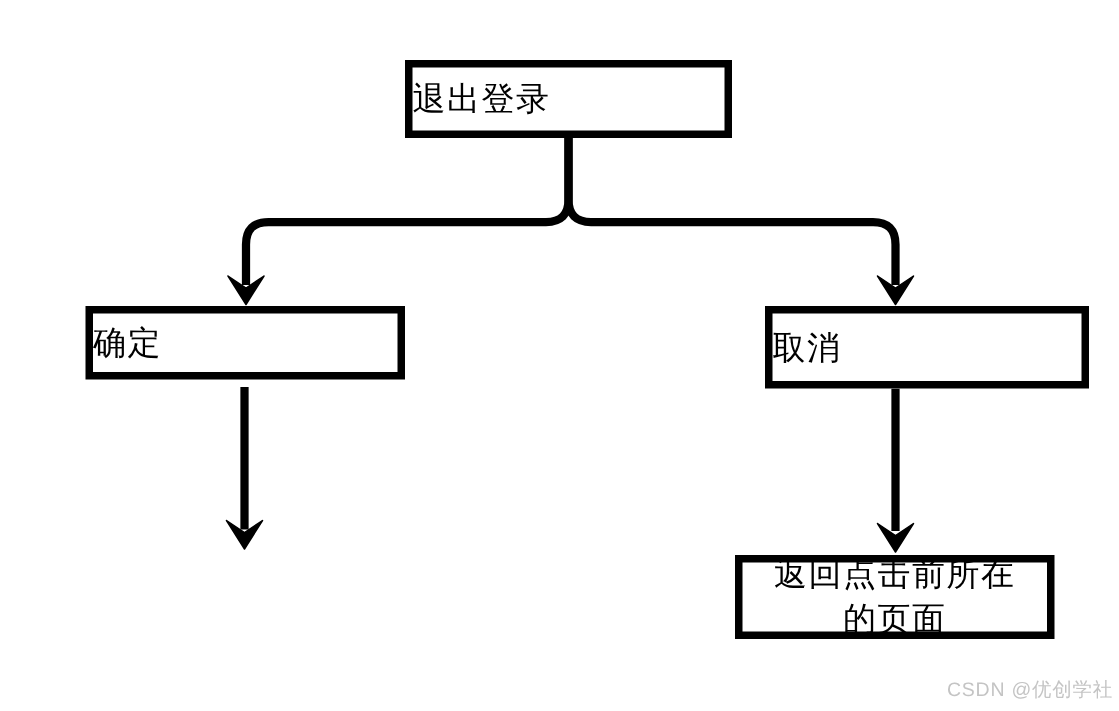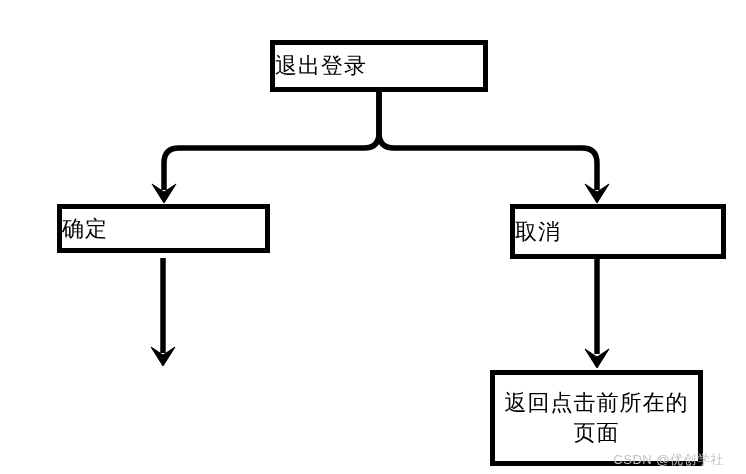--- a/index.html
+++ b/index.html
@@ -34,24 +34,24 @@
     color: #000000;
     font-size: 22px;
     font-weight: 500;
     line-height: 30px;
     letter-spacing: 1px;
   }
   .node-logout        { left: 270px; top: 40px;  width: 218px; height: 52px; }
   .node-confirm       { left: 57px;  top: 204px; width: 213px; height: 49px; }
   .node-cancel        { left: 500px; top: 204px; width: 216px; height: 55px; margin-left: 10px; }
   .node-return-login  { left: 58px;  top: 368px; width: 212px; height: 75px; }
-  .node-return-prev   { left: 490px; top: 370px; width: 213px; height: 96px; padding: 0 6px; }
+  .node-return-prev   { left: 490px; top: 370px; width: 213px; height: 56px; padding: 0 18px; }
   .watermark {
     position: absolute;
-    right: 22px;
+    right: 4px;
     bottom: 5px;
     font-size: 13px;
     letter-spacing: 0.5px;
     font-weight: 400;
   }
 </style>
 </head>
 <body>
 
 <div class="canvas">

